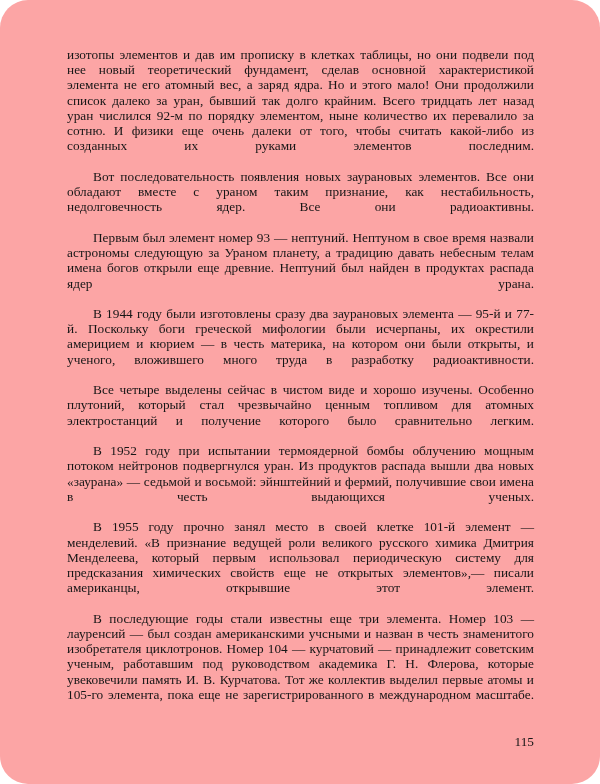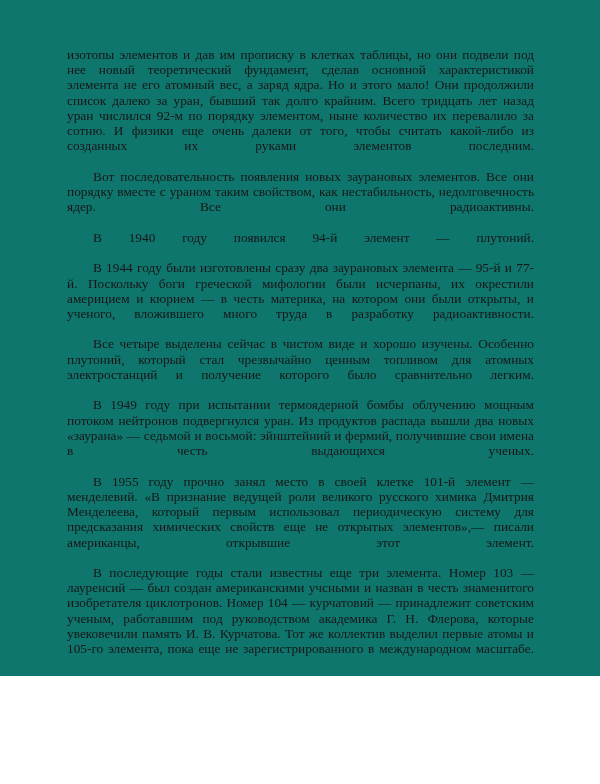--- a/index.html
+++ b/index.html
@@ -3,25 +3,26 @@
 <meta charset="utf-8">
 <style>
   html, body {
     margin: 0;
     padding: 0;
     background: #ffffff;
   }
   .page {
     position: relative;
     width: 600px;
-    height: 676px;
-    background: #0f766e;
+    height: 784px;
+    background: #fca5a5;
     overflow: hidden;
     font-family: "Liberation Serif", "DejaVu Serif", serif;
     color: #1a1a1a;
+    border-radius: 28px;
   }
   .text-block {
     position: absolute;
     left: 67px;
     top: 47px;
     width: 467px;
   }
   .para {
     margin: 0;
     text-align: justify;
@@ -56,25 +57,25 @@
     color: #161616;
   }
 </style>
 </head>
 <body>
 
 <div class="page">
 
   <div class="text-block">
     <p class="para cont">изотопы элементов и дав им прописку в клетках таблицы, но они подвели под нее новый теоретический фундамент, сделав основной характеристикой элемента не его атомный вес, а заряд ядра. Но и этого мало! Они продолжили список далеко за уран, бывший так долго крайним. Всего тридцать лет назад уран числился 92-м по порядку элементом, ныне количество их перевалило за сотню. И физики еще очень далеки от того, чтобы считать какой-либо из созданных их руками элементов последним.</p>
-    <p class="para indent">Вот последовательность появления новых заурановых элементов. Все они порядку вместе с ураном таким свойством, как нестабильность, недолговечность ядер. Все они радиоактивны.</p>
-    <p class="para indent">В 1940 году появился 94-й элемент — плутоний.</p>
+    <p class="para indent">Вот последовательность появления новых заурановых элементов. Все они обладают вместе с ураном таким признание, как нестабильность, недолговечность ядер. Все они радиоактивны.</p>
+    <p class="para indent">Первым был элемент номер 93 — нептуний. Нептуном в свое время назвали астрономы следующую за Ураном планету, а традицию давать небесным телам имена богов открыли еще древние. Нептуний был найден в продуктах распада ядер урана.</p>
     <p class="para indent">В 1944 году были изготовлены сразу два заурановых элемента — 95-й и 77-й. Поскольку боги греческой мифологии были исчерпаны, их окрестили америцием и кюрием — в честь материка, на котором они были открыты, и ученого, вложившего много труда в разработку радиоактивности.</p>
     <p class="para indent">Все четыре выделены сейчас в чистом виде и хорошо изучены. Особенно плутоний, который стал чрезвычайно ценным топливом для атомных электростанций и получение которого было сравнительно легким.</p>
-    <p class="para indent">В 1949 году при испытании термоядерной бомбы облучению мощным потоком нейтронов подвергнулся уран. Из продуктов распада вышли два новых «заурана» — седьмой и восьмой: эйнштейний и фермий, получившие свои имена в честь выдающихся ученых.</p>
+    <p class="para indent">В 1952 году при испытании термоядерной бомбы облучению мощным потоком нейтронов подвергнулся уран. Из продуктов распада вышли два новых «заурана» — седьмой и восьмой: эйнштейний и фермий, получившие свои имена в честь выдающихся ученых.</p>
     <p class="para indent">В 1955 году прочно занял место в своей клетке 101-й элемент — менделевий. «В признание ведущей роли великого русского химика Дмитрия Менделеева, который первым использовал периодическую систему для предсказания химических свойств еще не открытых элементов»,— писали американцы, открывшие этот элемент.</p>
     <p class="para indent">В последующие годы стали известны еще три элемента. Номер 103 — лауренсий — был создан американскими учсными и назван в честь знаменитого изобретателя циклотронов. Номер 104 — курчатовий — принадлежит советским ученым, работавшим под руководством академика Г. Н. Флерова, которые увековечили память И. В. Курчатова. Тот же коллектив выделил первые атомы и 105-го элемента, пока еще не зарегистрированного в международном масштабе.</p>
 
   </div>
 
   <div class="page-number">115</div>
 
 </div>
 
 </body></html>

